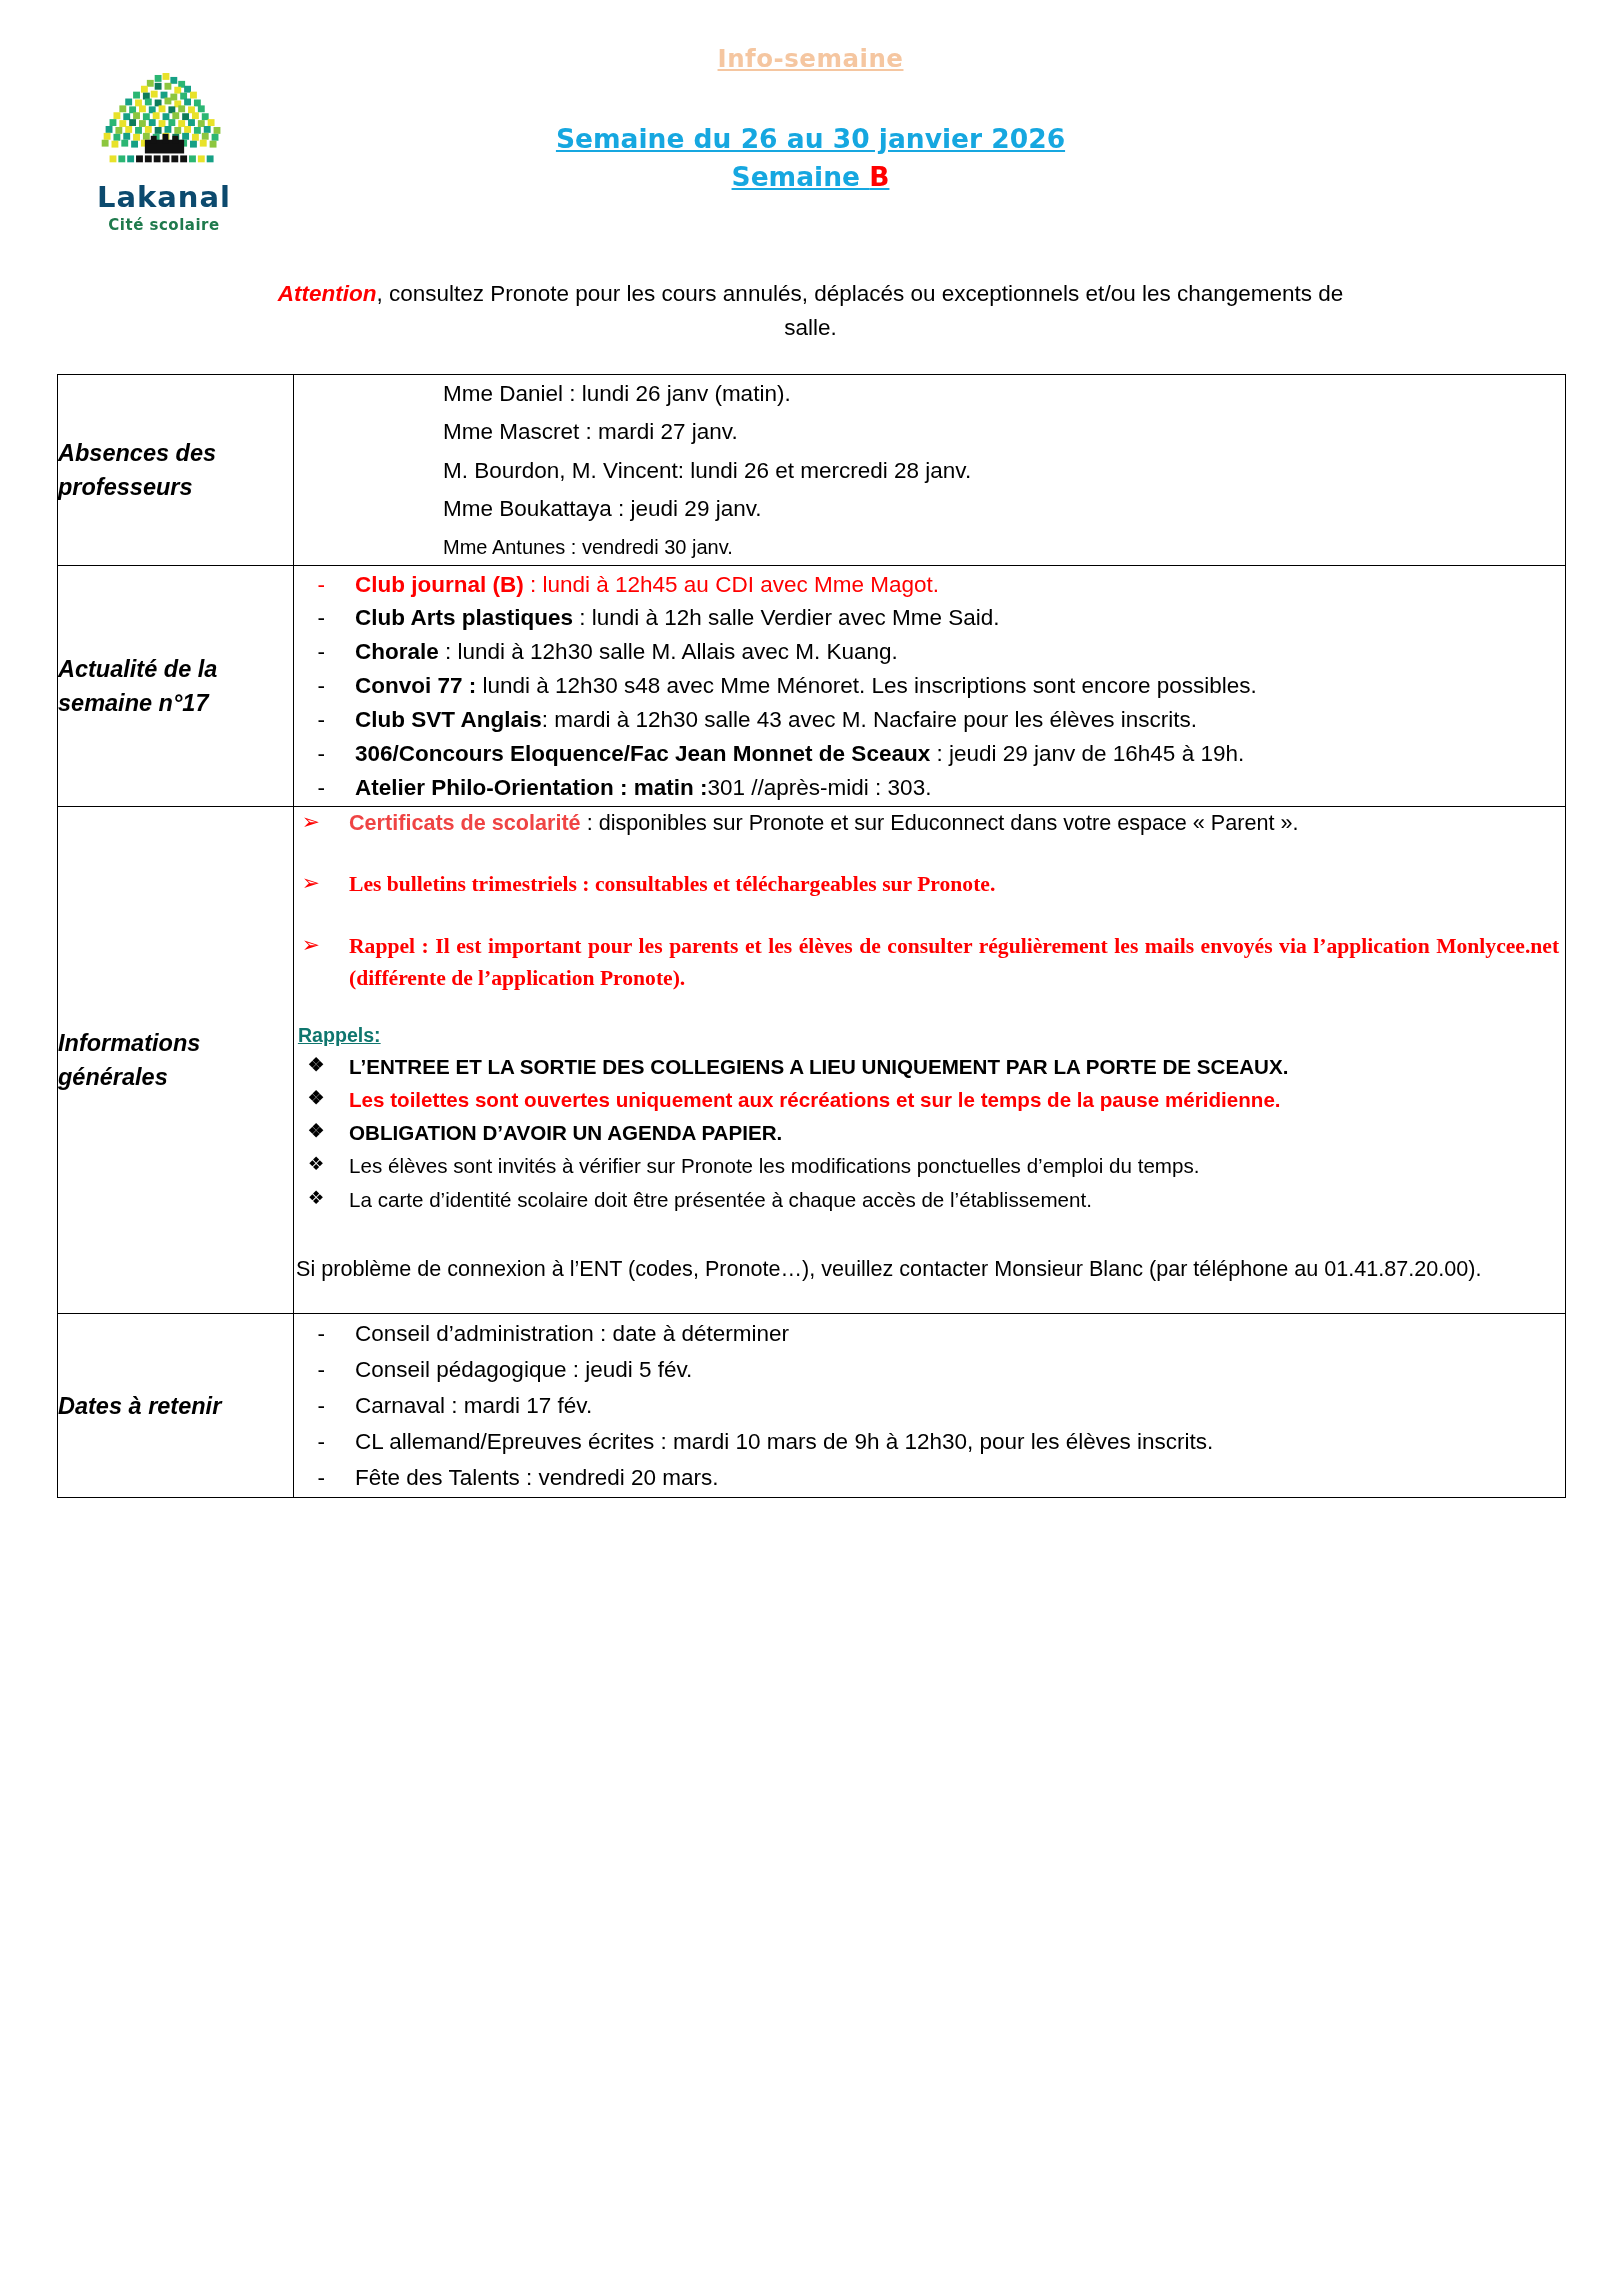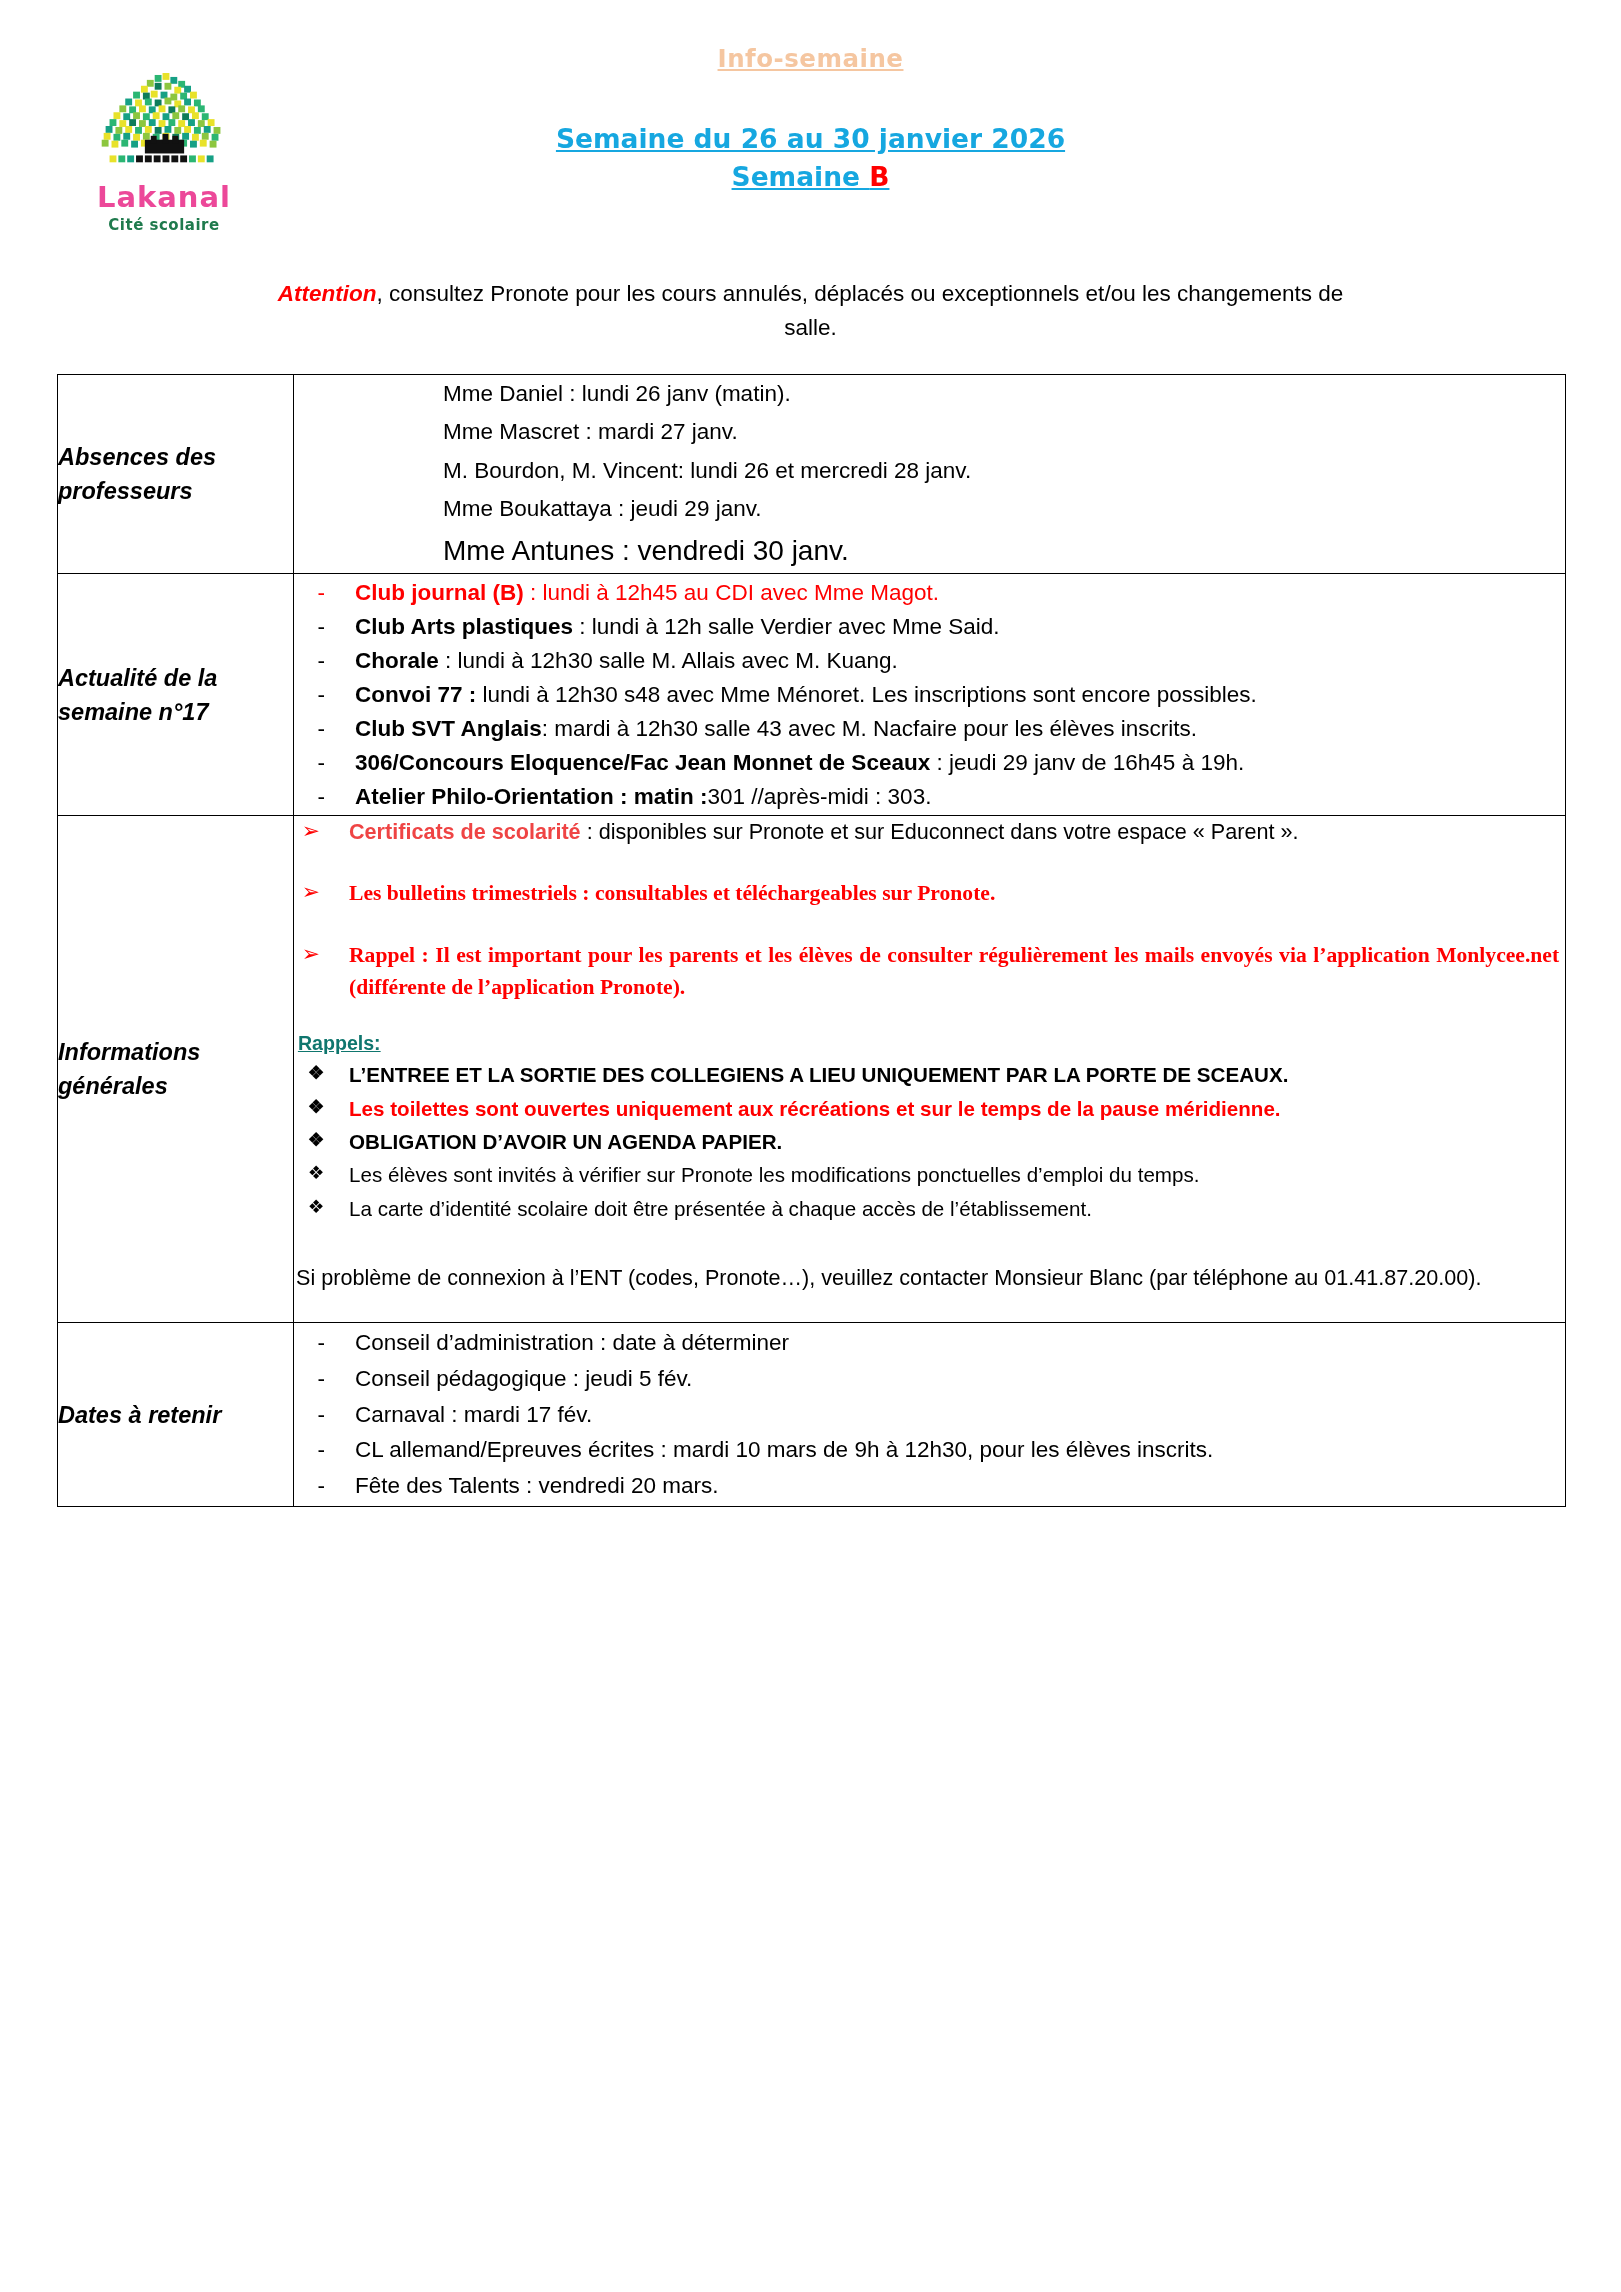--- a/index.html
+++ b/index.html
@@ -39,21 +39,21 @@
     width: 157px;
     height: 110px;
     margin: 0 auto;
     position: relative;
   }
   .logo-tree svg { display: block; }
   .logo-name {
     font-family: "DejaVu Sans", sans-serif;
     font-weight: bold;
     font-size: 29px;
-    color: #ec4899;
+    color: #0c4a6e;
     letter-spacing: 1px;
     line-height: 1.05;
     margin-top: 1px;
   }
   .logo-sub {
     font-family: "DejaVu Sans", sans-serif;
     font-weight: bold;
     font-size: 15px;
     color: #1f7a4d;
     letter-spacing: 0.5px;
@@ -125,21 +125,21 @@
     vertical-align: top;
   }
 
   
   .abs-list { list-style: none; margin: 0; padding: 0; }
   .abs-list li {
     font-size: 22.5px;
     line-height: 1.1;
     padding: 6.9px 0 6.9px 149px;
   }
-  .abs-list li.small { font-size: 28px; }
+  .abs-list li.small { font-size: 20px; }
 
   
   ul.dash {
     list-style: none;
     margin: 0;
     padding: 0 0 0 0;
   }
   ul.dash > li {
     position: relative;
     padding-left: 61px;

